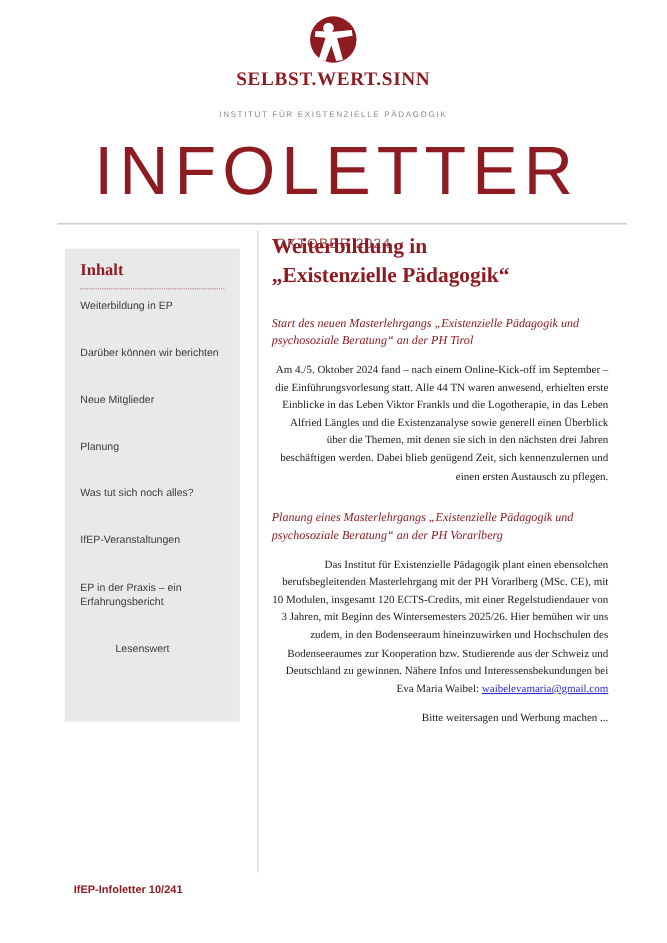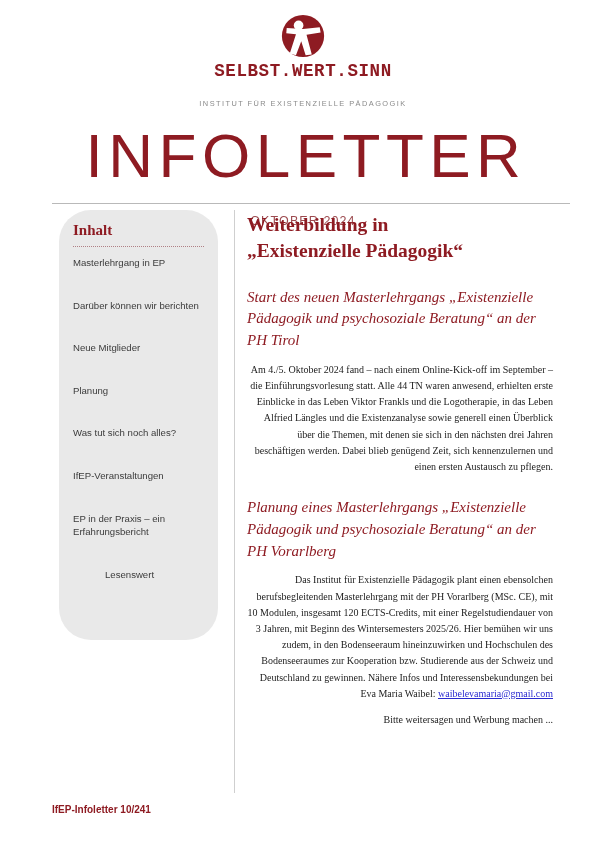--- a/index.html
+++ b/index.html
@@ -26,21 +26,21 @@
     padding-top: 14px;
     text-align: center;
   }
   .logo-mark {
     width: 44px;
     height: 44px;
     margin: 0 auto 4px auto;
     display: block;
   }
   .logo-wordmark {
-    font-family: Liberation Mono, monospace;
+    font-family: Liberation Serif, serif;
     font-size: 17.5px;
     font-weight: 700;
     letter-spacing: 0.6px;
     color: #8e1b22;
     line-height: 1.1;
   }
   .logo-subline {
     font-family: "Liberation Sans", sans-serif;
     font-size: 7.4px;
     letter-spacing: 1.45px;
@@ -83,27 +83,26 @@
     position: absolute;
     top: 210px;
     left: 0;
     right: 0;
     bottom: 0;
   }
 
   .sidebar {
     position: absolute;
     left: 59px;
-    top: 0;
+    top: 16px;
     width: 159px;
     height: 430px;
     background: #e9e9e9;
     box-sizing: border-box;
     padding: 11px 14px 10px 14px;
-    border-radius: 32px;
   }
   .sidebar-title {
     font-family: "Liberation Serif", serif;
     font-weight: 700;
     font-size: 15px;
     color: #8e1b22;
     line-height: 1.2;
     margin: 0 0 5px 0;
   }
   .sidebar-divider {
@@ -142,21 +141,21 @@
     font-size: 19.5px;
     color: #8e1b22;
     line-height: 1.35;
     margin: 2px 0 0 0;
   }
 
   .subhead {
     font-family: "Liberation Serif", serif;
     font-style: italic;
     font-weight: 400;
-    font-size: 15px;
+    font-size: 11px;
     color: #8e1b22;
     line-height: 1.45;
     margin: 22px 0 0 0;
   }
 
   .body-text {
     font-family: "Liberation Serif", serif;
     font-size: 10px;
     color: #1c1c1c;
     line-height: 1.62;
@@ -166,21 +165,21 @@
   .body-text.tight { }
 
   .maillink {
     color: #2a2ad0;
     text-decoration: underline;
   }
 
   
   .footer {
     position: absolute;
-    left: 52px;
+    left: 67px;
     right: 36px;
     top: 804px;
     display: flex;
     justify-content: flex-start;
     align-items: baseline;
   }
   .footer-left {
     font-family: "Liberation Sans", sans-serif;
     font-size: 10px;
     font-weight: 700;
@@ -215,21 +214,21 @@
   </div>
 
   <div class="top-rule"></div>
 
   <div class="columns">
 
     <div class="sidebar">
       <div class="sidebar-title">Inhalt</div>
       <div class="sidebar-divider"></div>
 
-      <div class="toc-item">Masterlehrgang in EP</div>
+      <div class="toc-item">Weiterbildung in EP</div>
       <div class="toc-item">Darüber können wir berichten</div>
       <div class="toc-item">Neue Mitglieder</div>
       <div class="toc-item">Planung</div>
       <div class="toc-item">Was tut sich noch alles?</div>
       <div class="toc-item">IfEP-Veranstaltungen</div>
       <div class="toc-item">EP in der Praxis – ein Erfahrungsbericht</div>
       <div class="toc-item">Lesenswert</div>
     </div>
 
     <div class="col-divider"></div>

